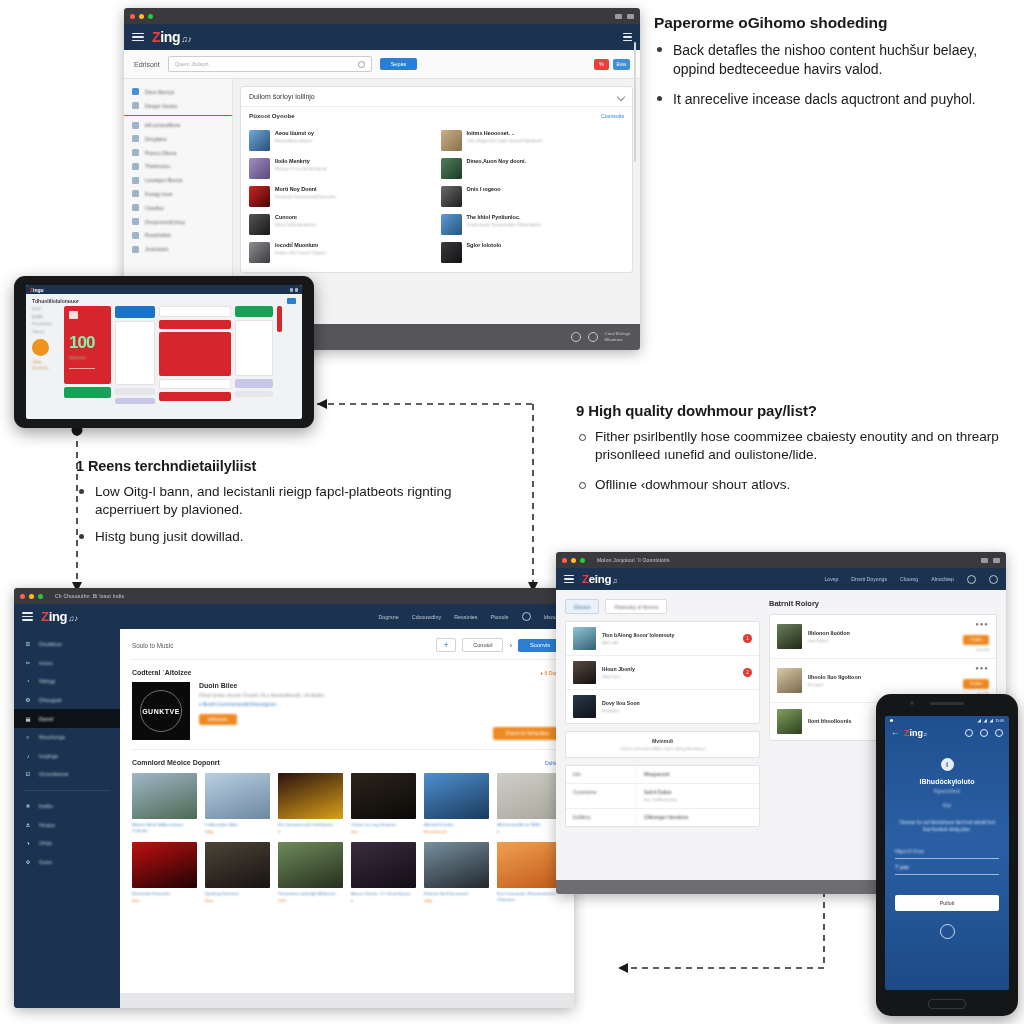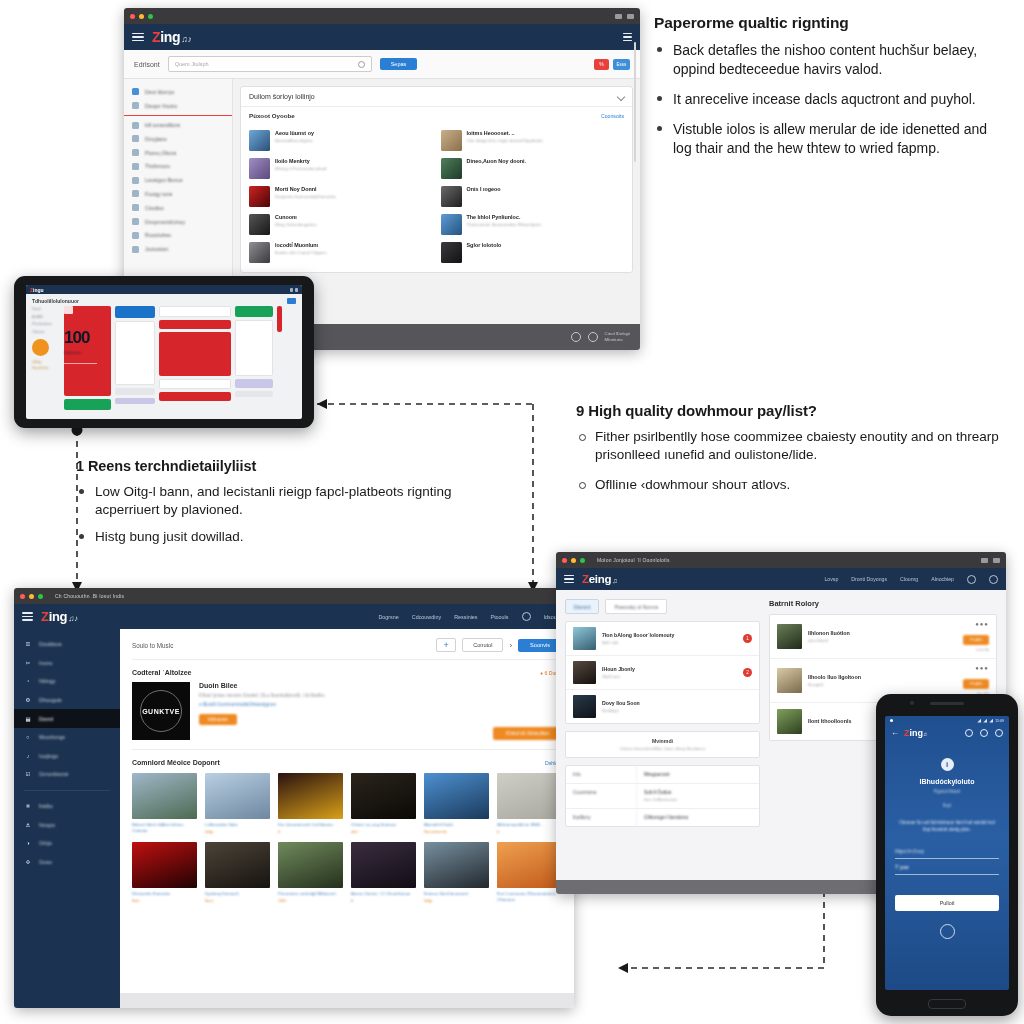--- a/index.html
+++ b/index.html
@@ -455,21 +455,21 @@
       </div>
       <div class="t-grid">
         <div class="tg-col" style="width:28px">
           <div style="font-size:3.6px;color:#8a8a8e;line-height:2.1" class="bl2">
             Ilnonl<br>Aullllilli<br>Phunluulous<br>Olonom
           </div>
           <div class="circ-org"></div>
           <div style="font-size:3.4px;color:#c08a3a;line-height:1.8" class="bl2">olloog<br>Ilououlniou</div>
         </div>
         <div class="tg-col" style="width:47px">
-          <div class="blk c-red" style="height:90px;box-sizing:border-box;color:#0f172a">
+          <div class="blk c-red" style="height:78px;padding:5px;box-sizing:border-box;color:#86efac">
             <div style="width:9px;height:8px;background:#fff;opacity:.85;border-radius:1px"></div>
             <div style="font-size:17px;font-weight:bold;margin-top:14px;letter-spacing:-1px" class="bl">100</div>
             <div style="font-size:3.6px;margin-top:3px;opacity:.9" class="bl2">IQılounluin</div>
             <div style="height:1px;background:#fff;opacity:.6;margin-top:8px;width:70%"></div>
           </div>
           <div class="blk c-green" style="height:11px"></div>
         </div>
         <div class="tg-col" style="width:40px">
           <div class="blk c-blue" style="height:12px"></div>
           <div class="blk c-white" style="height:62px"></div>
@@ -841,25 +841,24 @@
         <div class="val bl2">Tˈyow</div>
         <div class="ln"></div>
       </div>
       <div class="ph-btn bl">Pullotl</div>
       <div class="ph-home-c"></div>
     </div>
     <span class="home"></span>
   </div>
 
   <div class="txt" id="txt-a">
-    <h3>Paperorme qualtic rignting</h3>
+    <h3>Paperorme oGihomo shodeding</h3>
     <ul id="ul-a">
         <li>Back detafles the nishoo content huchšur belaey, oppind bedteceedue havirs valod.</li>
         <li>It anrecelive incease dacls aquсtront and puyhol.</li>
-        <li>Vistuble iolos is allew merular de ide idenetted and log thair and the hew thtew to wried fapmp.</li>
       </ul>
   </div>
 
   <div class="txt" id="txt-b">
     <h3>9 High quality dowhmour pay/list?</h3>
     <ul id="ul-b">
         <li>Fither psirlbentlly hose coommizee cbaiestу enoutity and on threarp prisonlleed ıunefid and oulistone/lide.</li>
         <li>Ofllinıe ‹dowhmour shouт atlovs.</li>
       </ul>
   </div>

